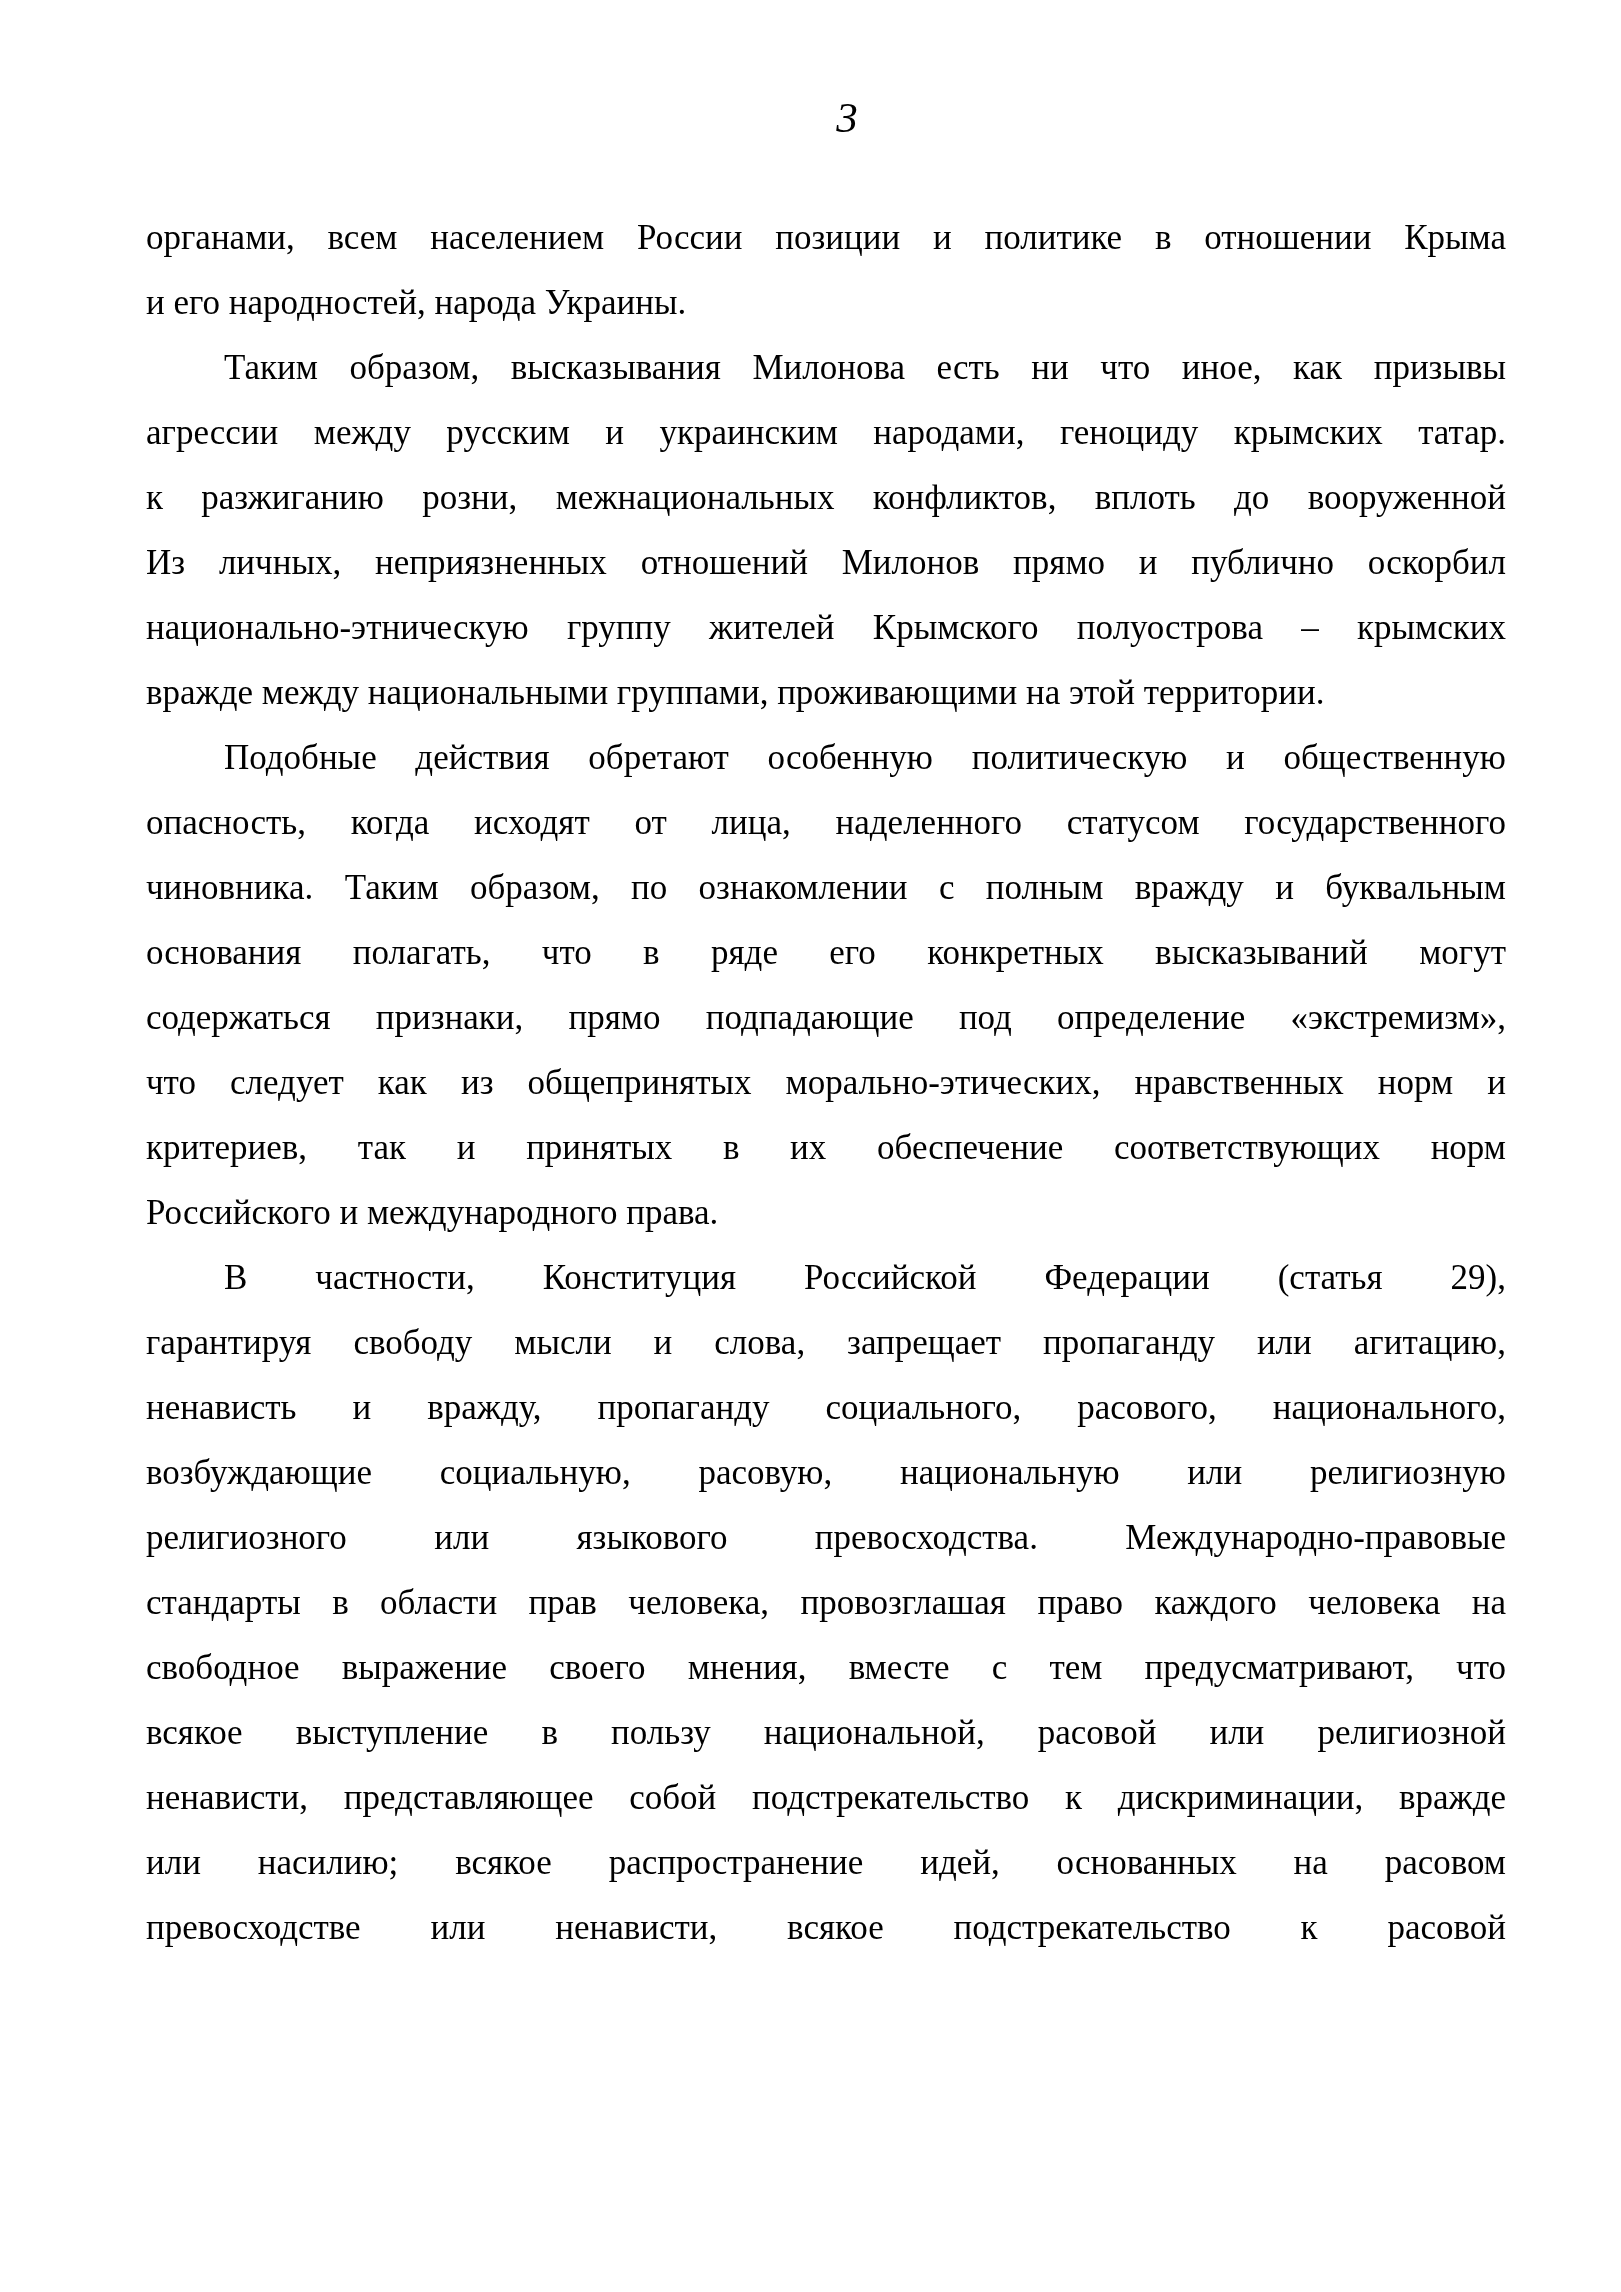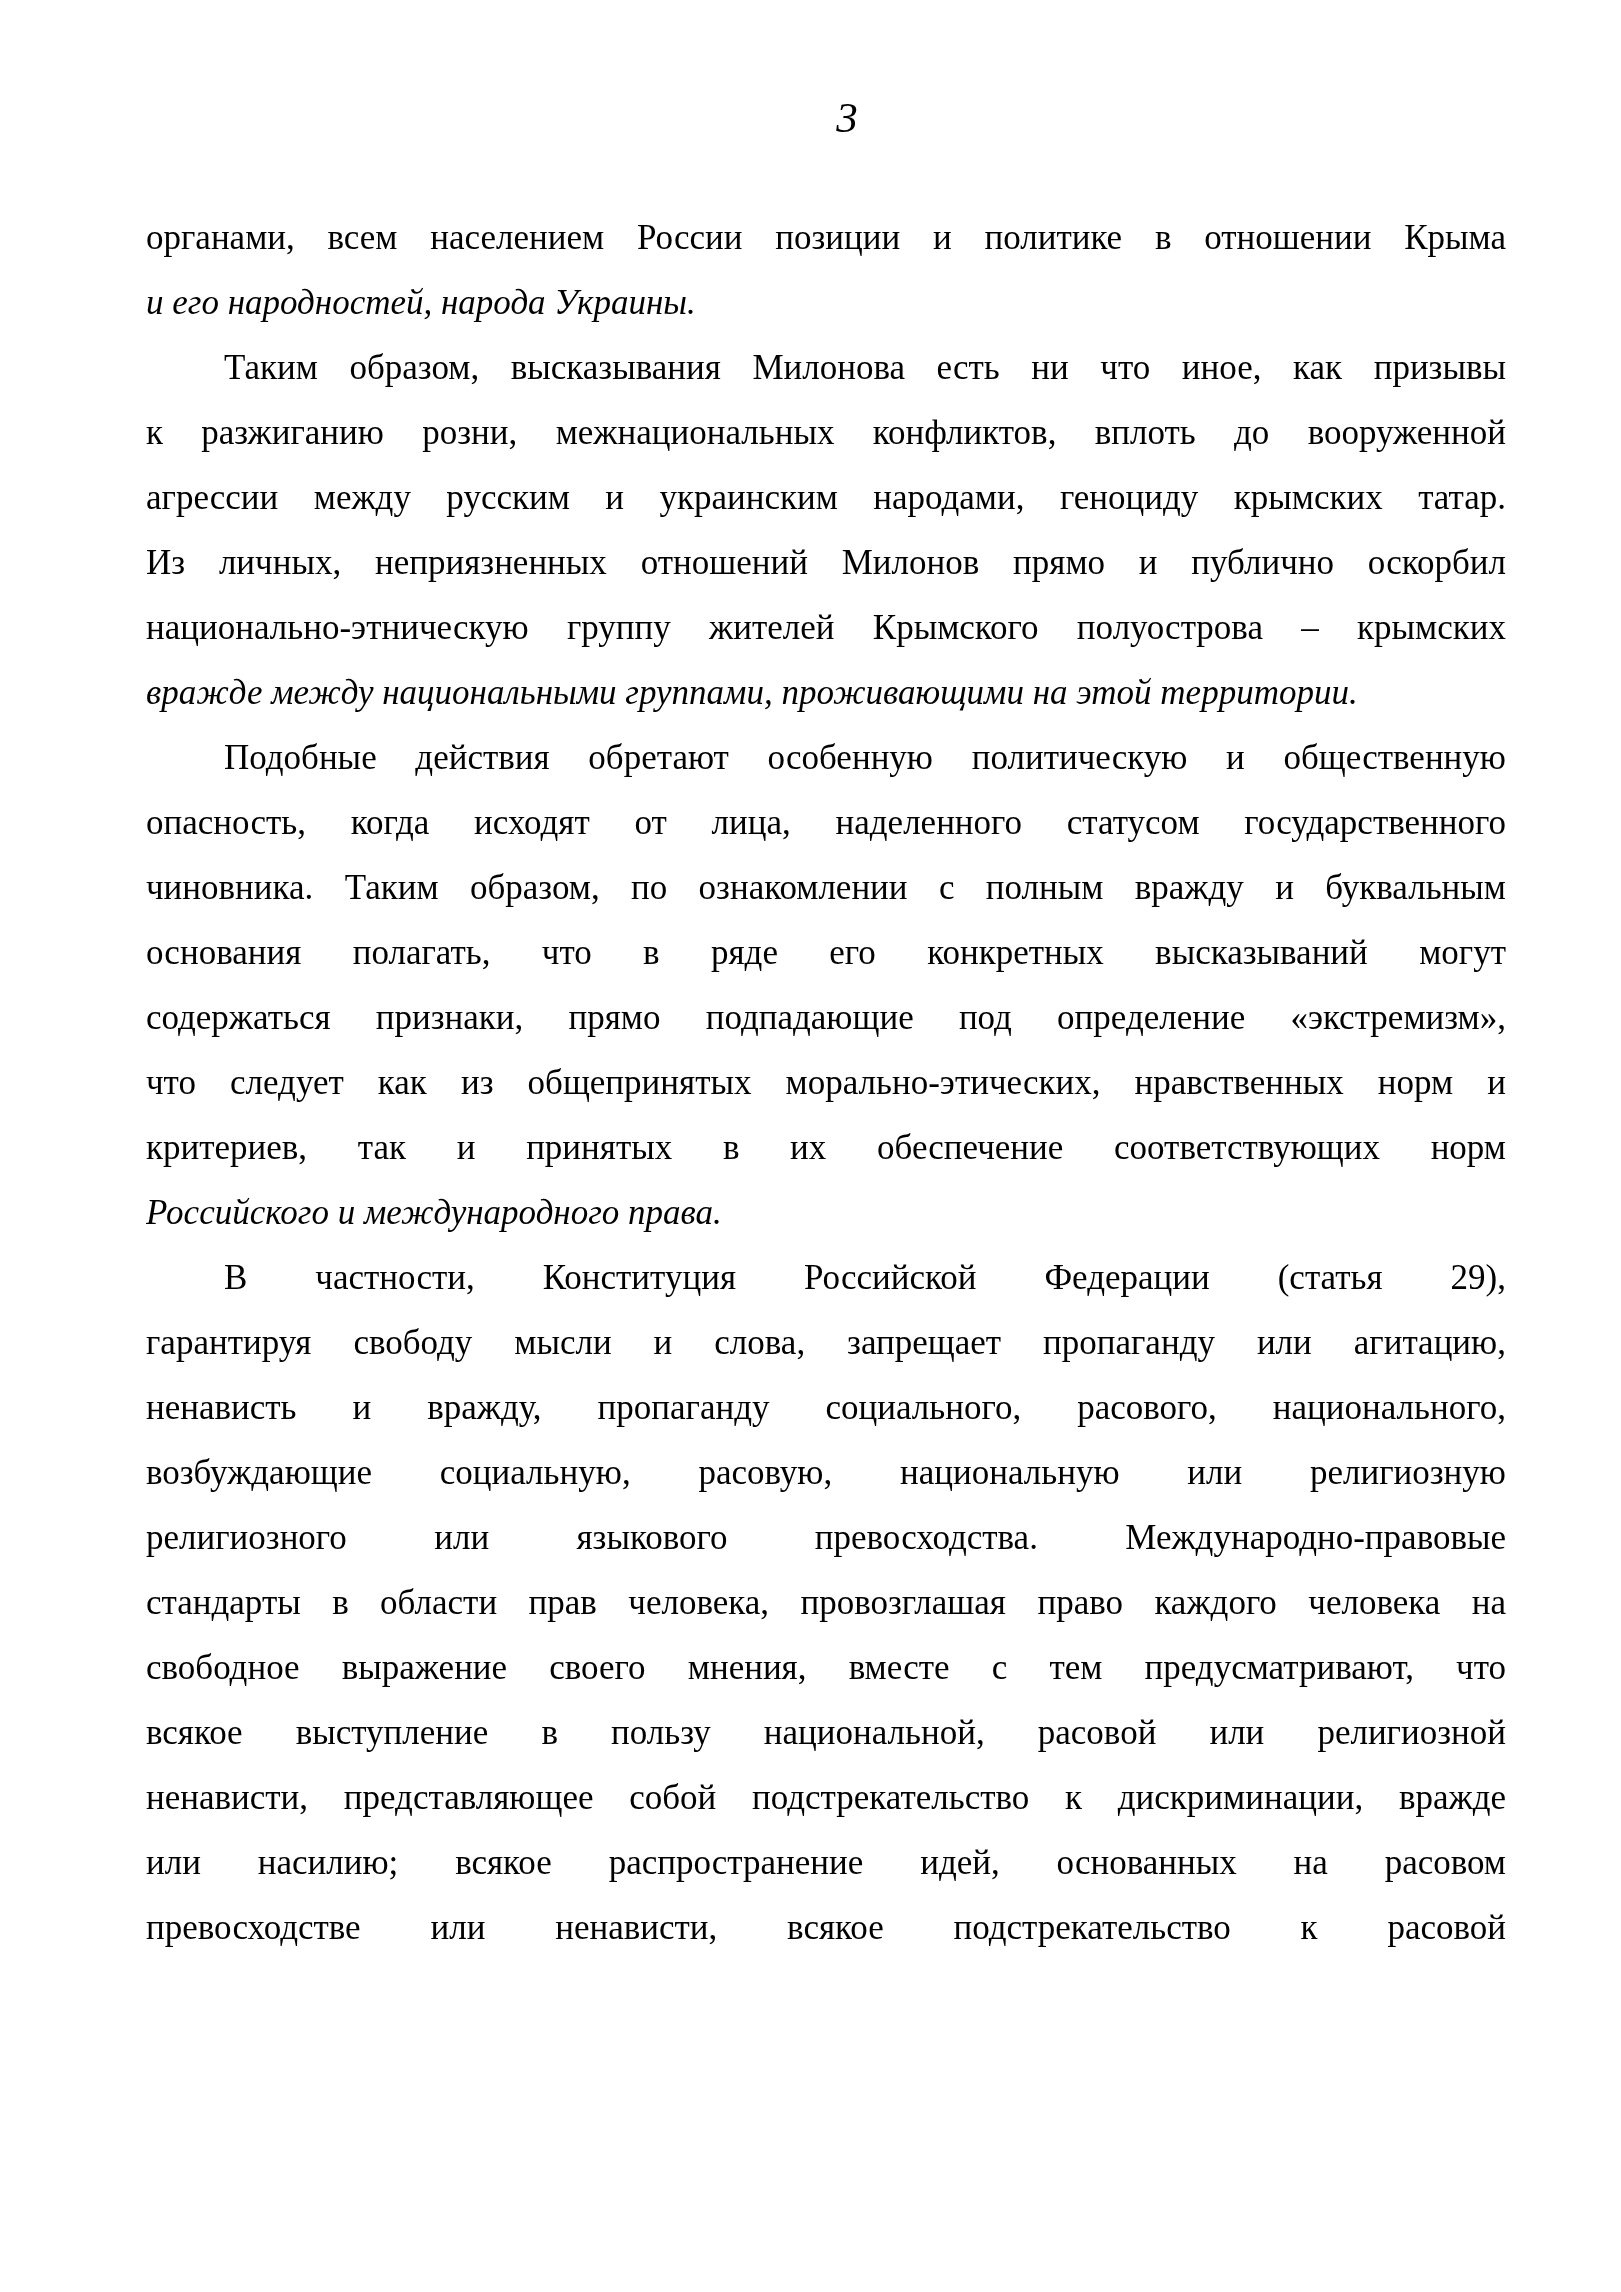--- a/index.html
+++ b/index.html
@@ -43,40 +43,39 @@
     line-height: 65px;
     overflow: hidden;
     white-space: normal;
     text-align: justify;
     text-align-last: justify;
     text-justify: inter-word;
   }
   .line.no-just {
     text-align: left;
     text-align-last: left;
-    font-style: italic;
   }
   .line.indent {
     text-indent: 78px;
   }
 </style>
 </head>
 <body>
 
 <div class="page">
   <div class="page-number">3</div>
   <div class="text-block">
       <div class="paragraph">
         <div class="line">органами, всем населением России позиции и политике в отношении Крыма</div>
         <div class="line no-just">и его народностей, народа Украины.</div>
       </div>
       <div class="paragraph">
         <div class="line indent">Таким образом, высказывания Милонова есть ни что иное, как призывы</div>
+        <div class="line">агрессии между русским и украинским народами, геноциду крымских татар.</div>
         <div class="line">к разжиганию розни, межнациональных конфликтов, вплоть до вооруженной</div>
-        <div class="line">агрессии между русским и украинским народами, геноциду крымских татар.</div>
         <div class="line">Из личных, неприязненных отношений Милонов прямо и публично оскорбил</div>
         <div class="line">национально-этническую группу жителей Крымского полуострова – крымских</div>
         <div class="line no-just">вражде между национальными группами, проживающими на этой территории.</div>
       </div>
       <div class="paragraph">
         <div class="line indent">Подобные действия обретают особенную политическую и общественную</div>
         <div class="line">опасность, когда исходят от лица, наделенного статусом государственного</div>
         <div class="line">чиновника. Таким образом, по ознакомлении с полным вражду и буквальным</div>
         <div class="line">основания полагать, что в ряде его конкретных высказываний могут</div>
         <div class="line">содержаться признаки, прямо подпадающие под определение «экстремизм»,</div>

